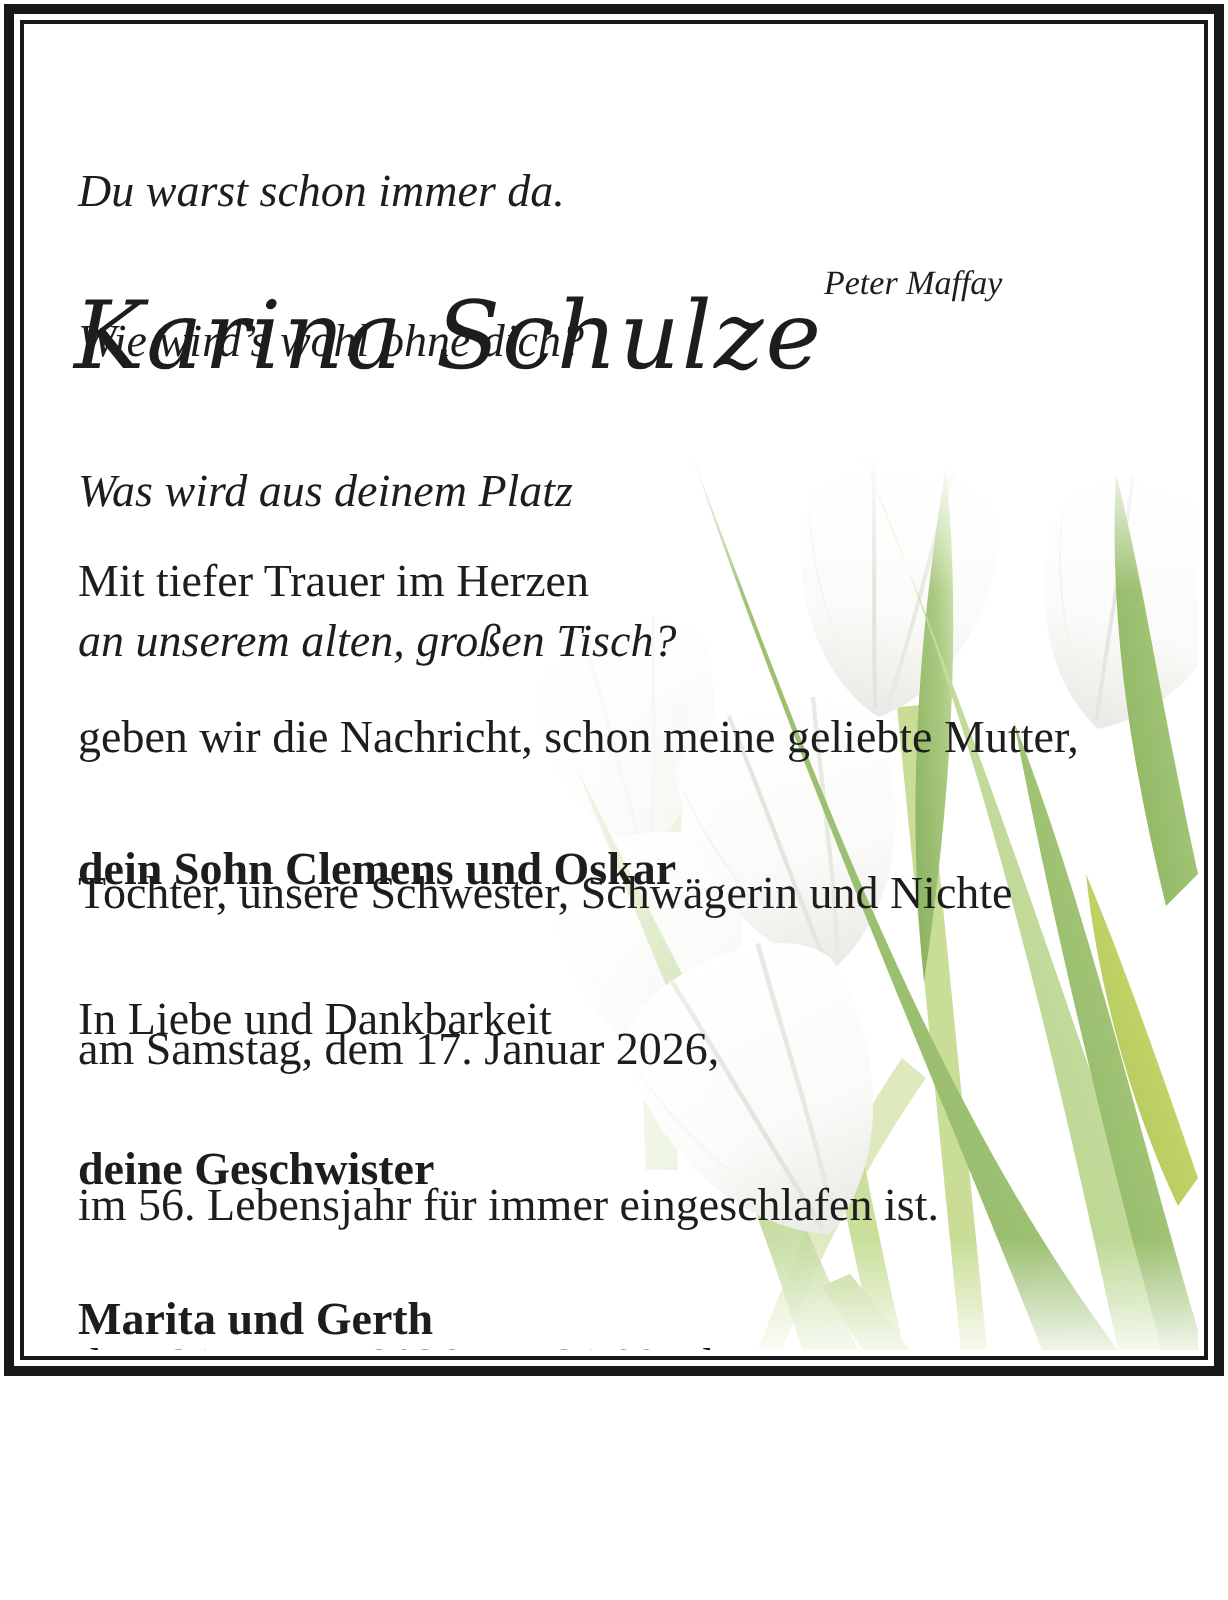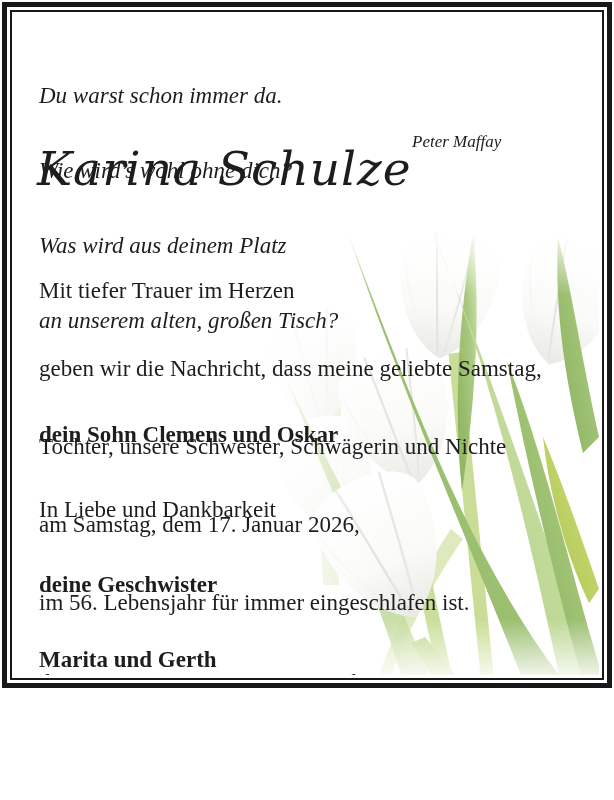--- a/index.html
+++ b/index.html
@@ -139,21 +139,21 @@
       <span class="line">Wie wird’s wohl ohne dich?</span>
       <span class="line">Was wird aus deinem Platz</span>
       <span class="line">an unserem alten, großen Tisch?</span>
     </div>
     <div class="tblock attribution">Peter Maffay</div>
 
     <div class="tblock name">Karina Schulze</div>
 
     <div class="tblock announcement">
       <span class="line">Mit tiefer Trauer im Herzen</span>
-      <span class="line">geben wir die Nachricht, dass meine geliebte Samstag,</span>
+      <span class="line">geben wir die Nachricht, schon meine geliebte Mutter,</span>
       <span class="line">Tochter, unsere Schwester, Schwägerin und Nichte</span>
       <span class="line">am Samstag, dem 17. Januar 2026,</span>
       <span class="line">im 56. Lebensjahr für immer eingeschlafen ist.</span>
     </div>
 
     <div class="tblock family">
       <span class="line mourner">dein Sohn Clemens und Oskar</span>
       <span class="line">In Liebe und Dankbarkeit</span>
       <span class="line mourner">deine Geschwister</span>
       <span class="line mourner">Marita und Gerth</span>

